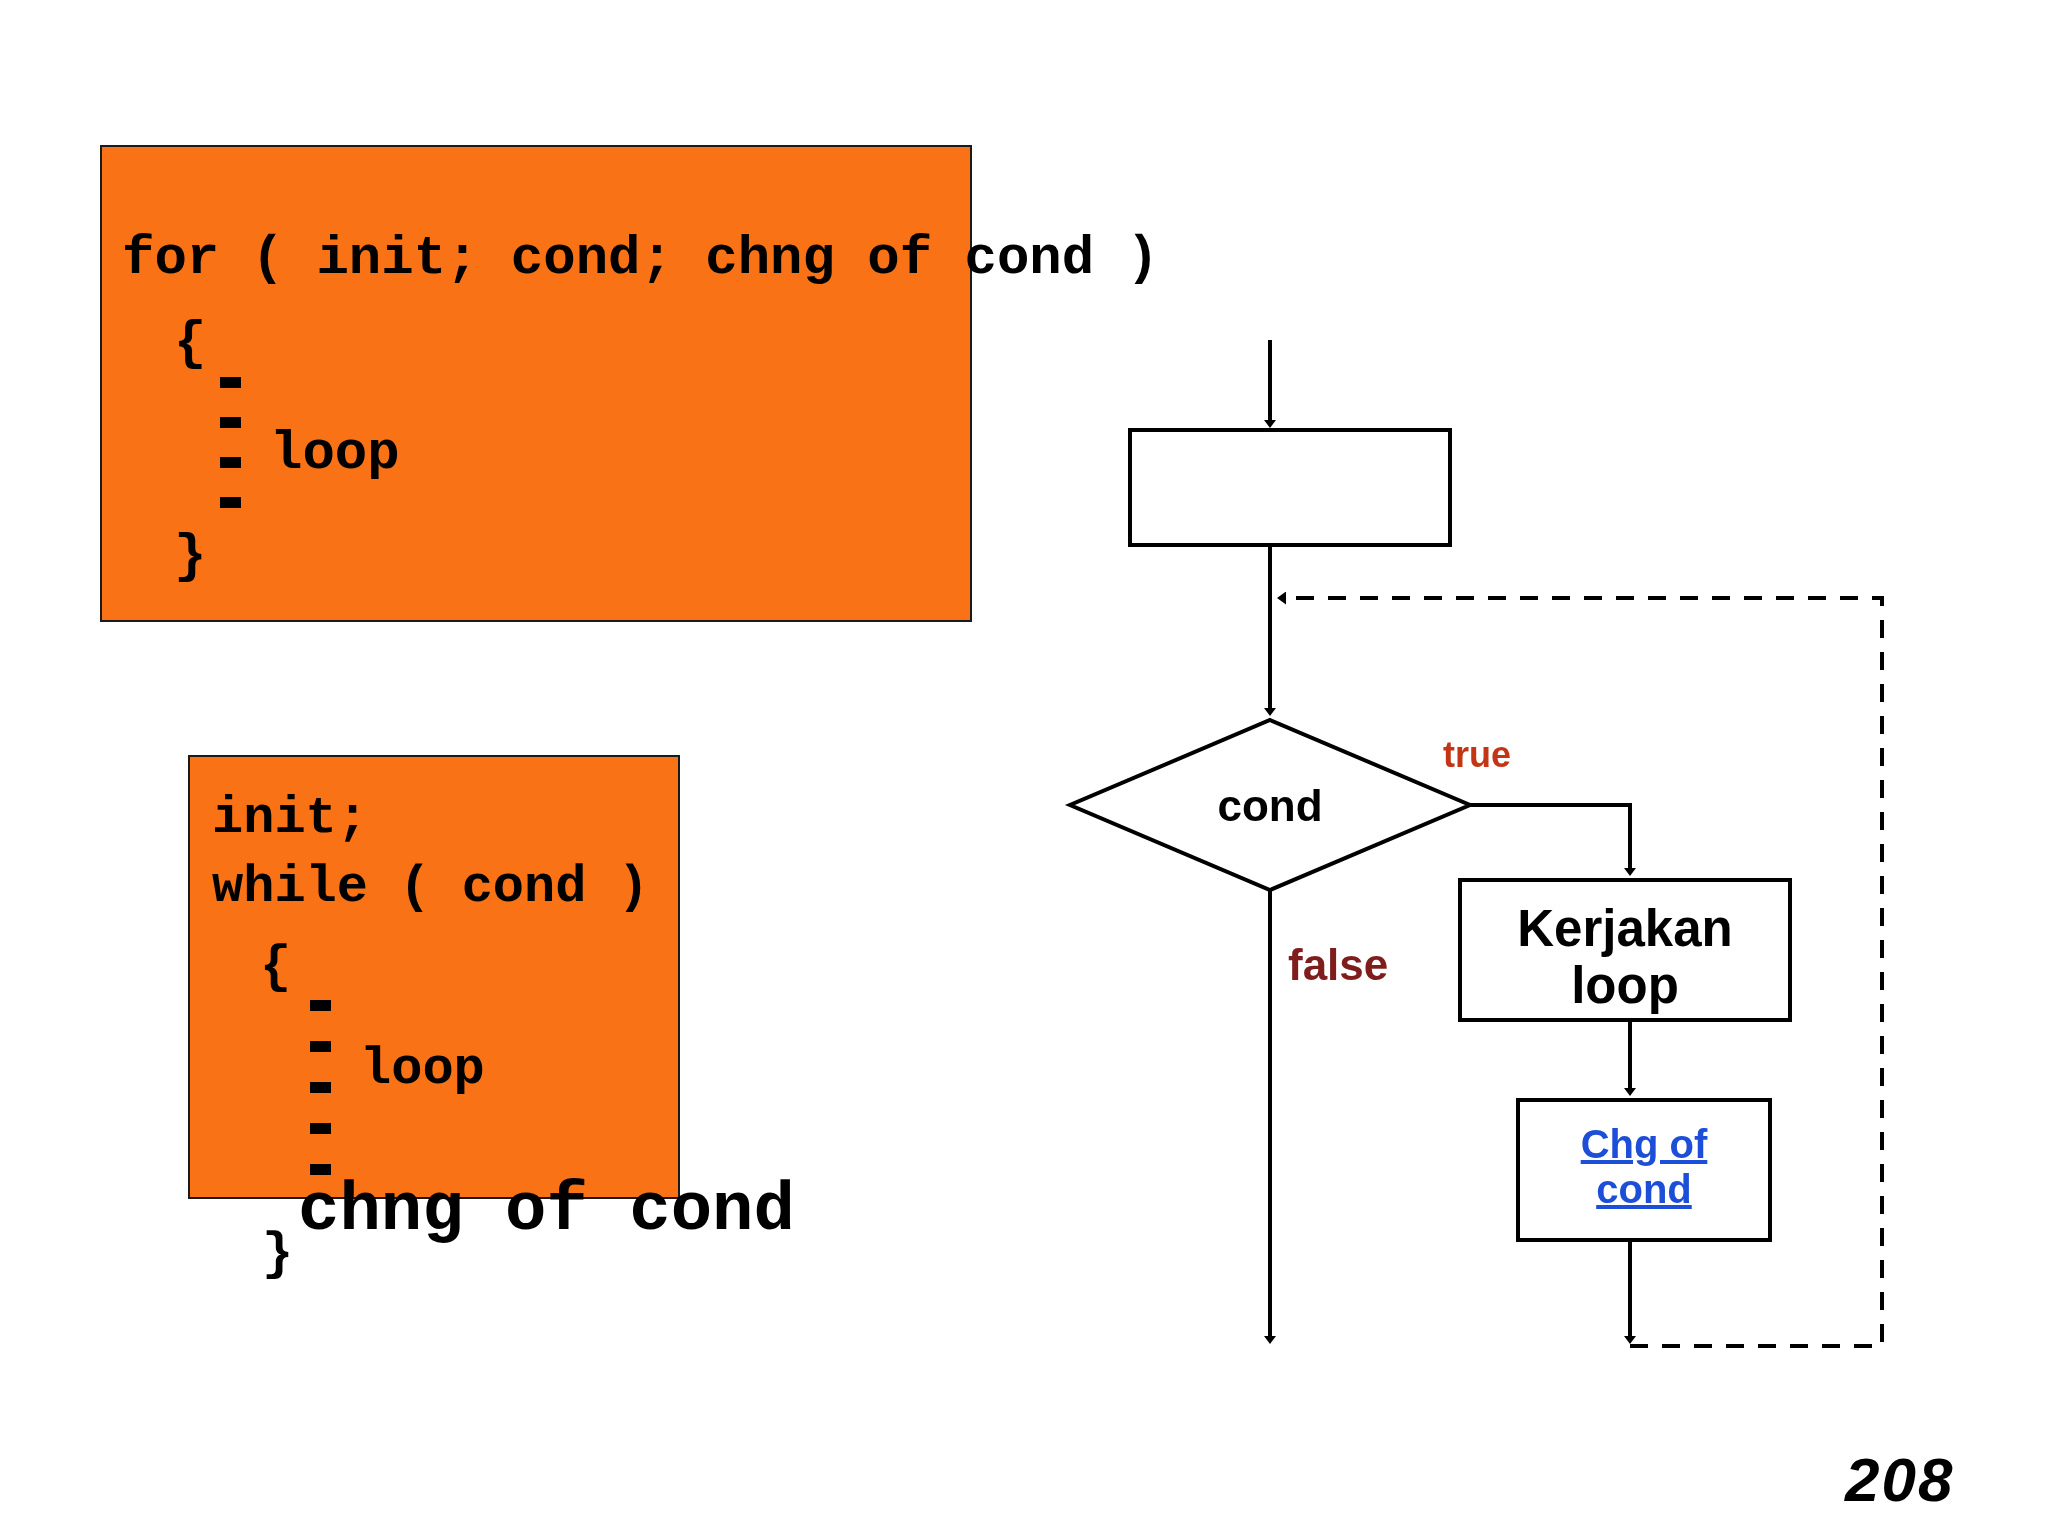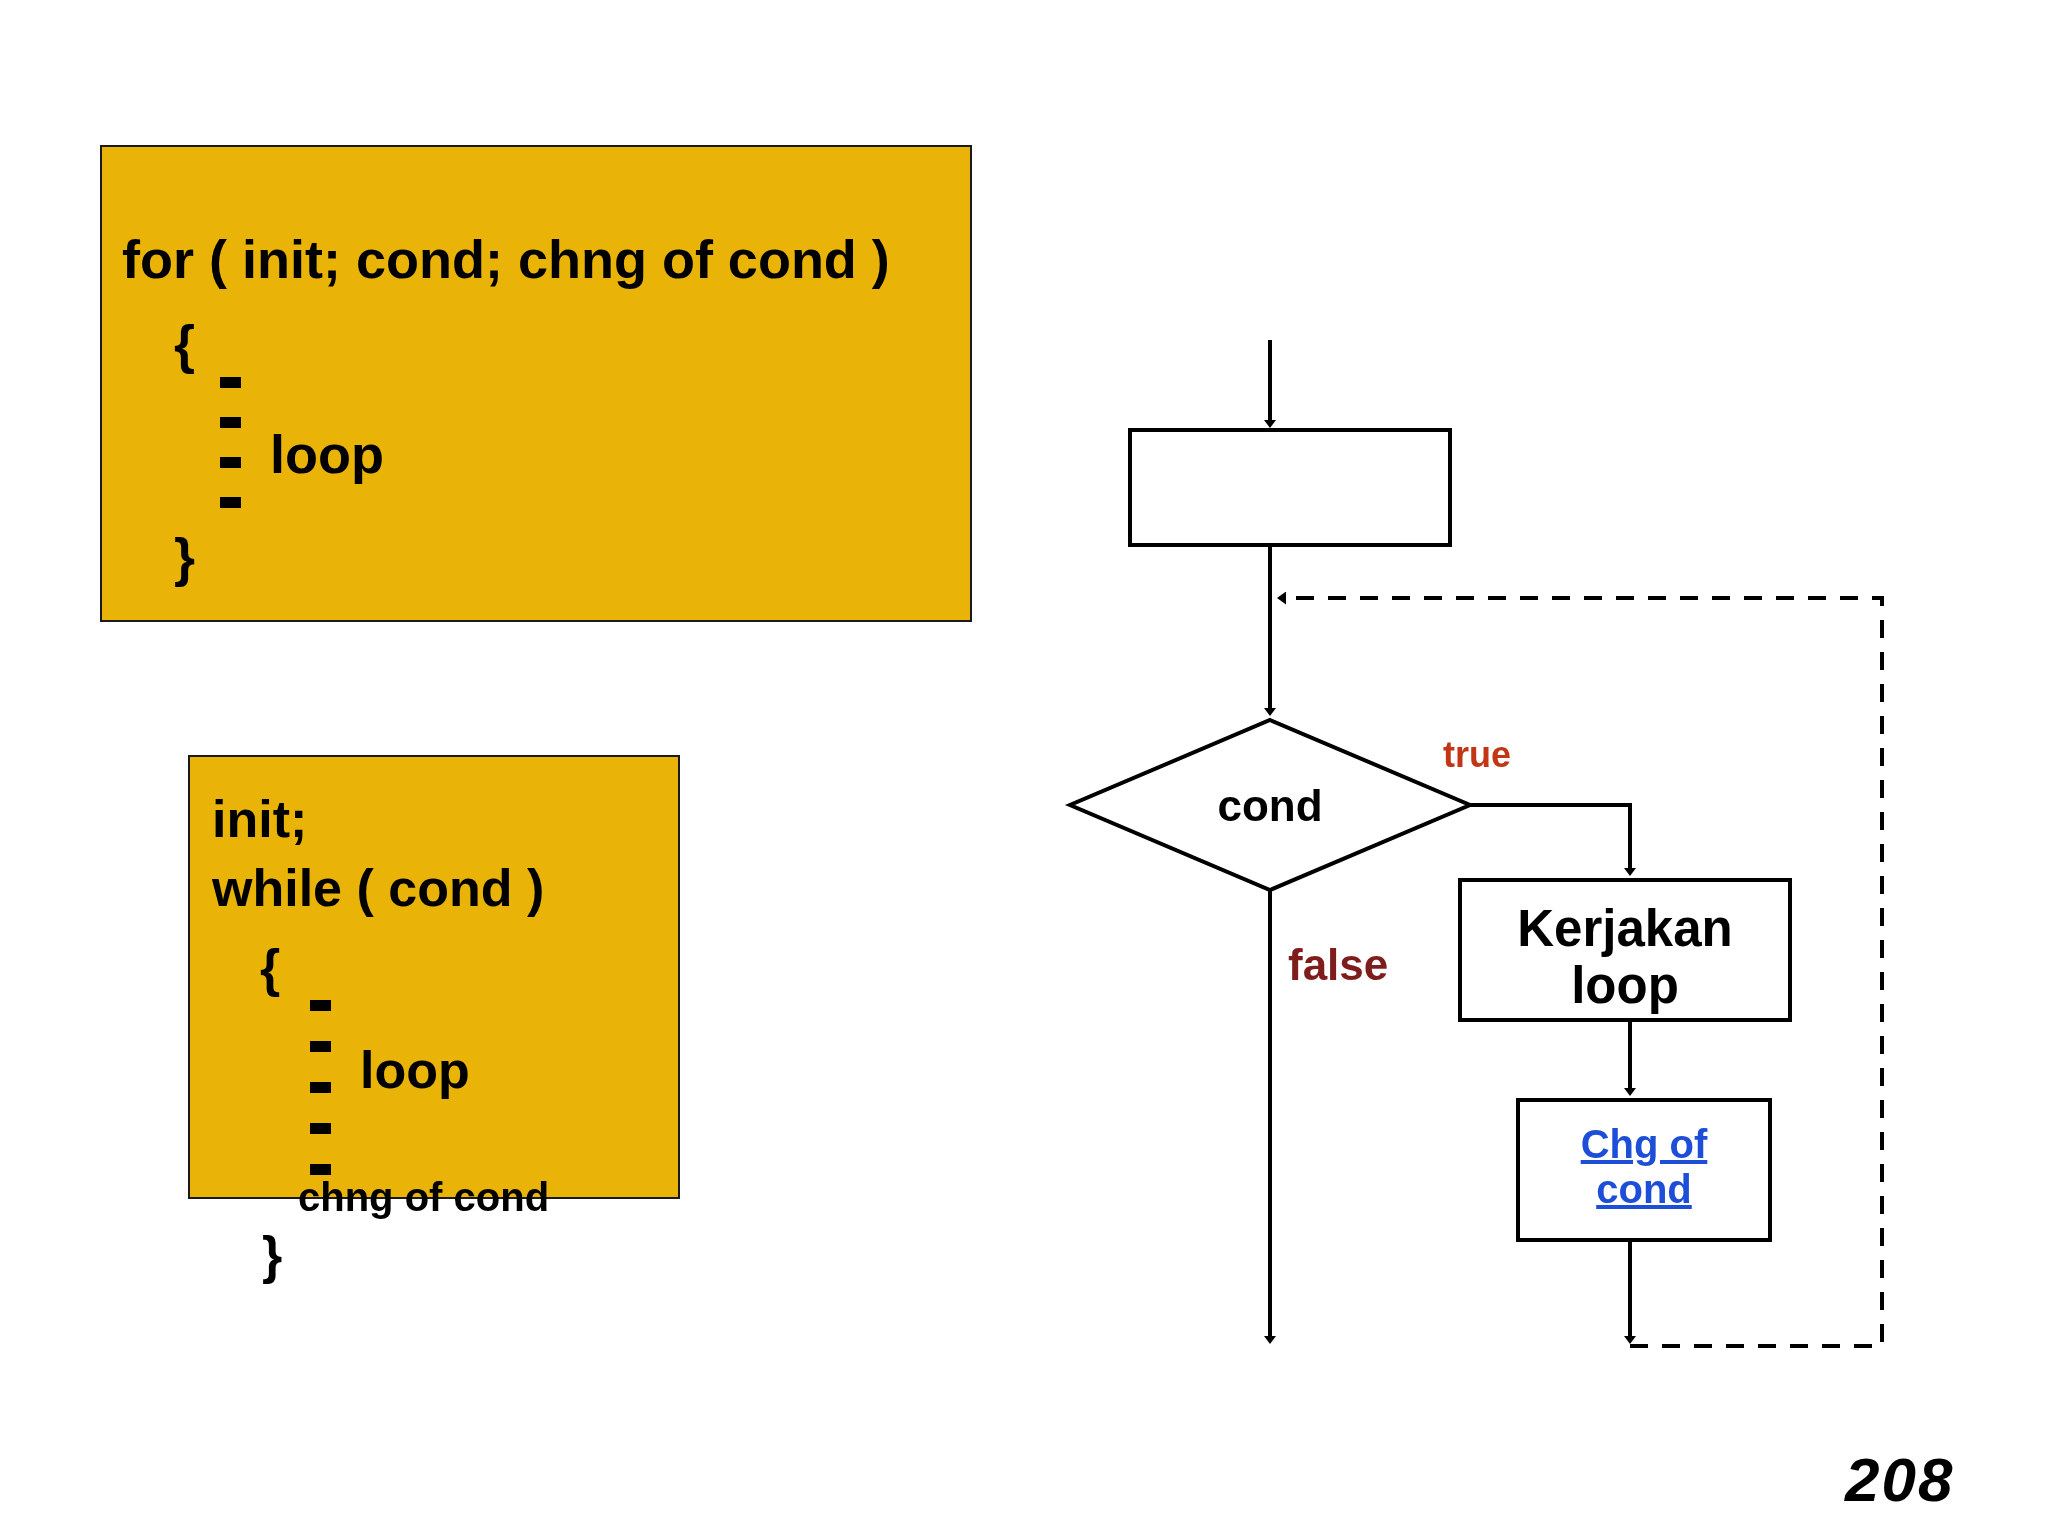--- a/index.html
+++ b/index.html
@@ -18,22 +18,23 @@
 
   .slide {
     position: absolute;
     inset: 0;
   }
 
   
   .code-box {
     position: absolute;
     border: 2px solid #1a1a1a;
-    background: #eab308;
+    background: #f97316;
     box-sizing: border-box;
+    font-family: Liberation Mono, monospace;
   }
 
   #for-box {
     left: 100px;
     top: 145px;
     width: 872px;
     height: 477px;
   }
 
   #while-box {
@@ -90,21 +91,21 @@
     font-size: 52px;
   }
   #while-loop-label {
     left: 170px;
     top: 287px;
     font-size: 52px;
   }
   #while-chng {
     left: 108px;
     top: 420px;
-    font-size: 40px;
+    font-size: 69px;
   }
   #while-close-brace {
     left: 72px;
     top: 472px;
     font-size: 52px;
   }
 
   
   .dash-column {
     position: absolute;

